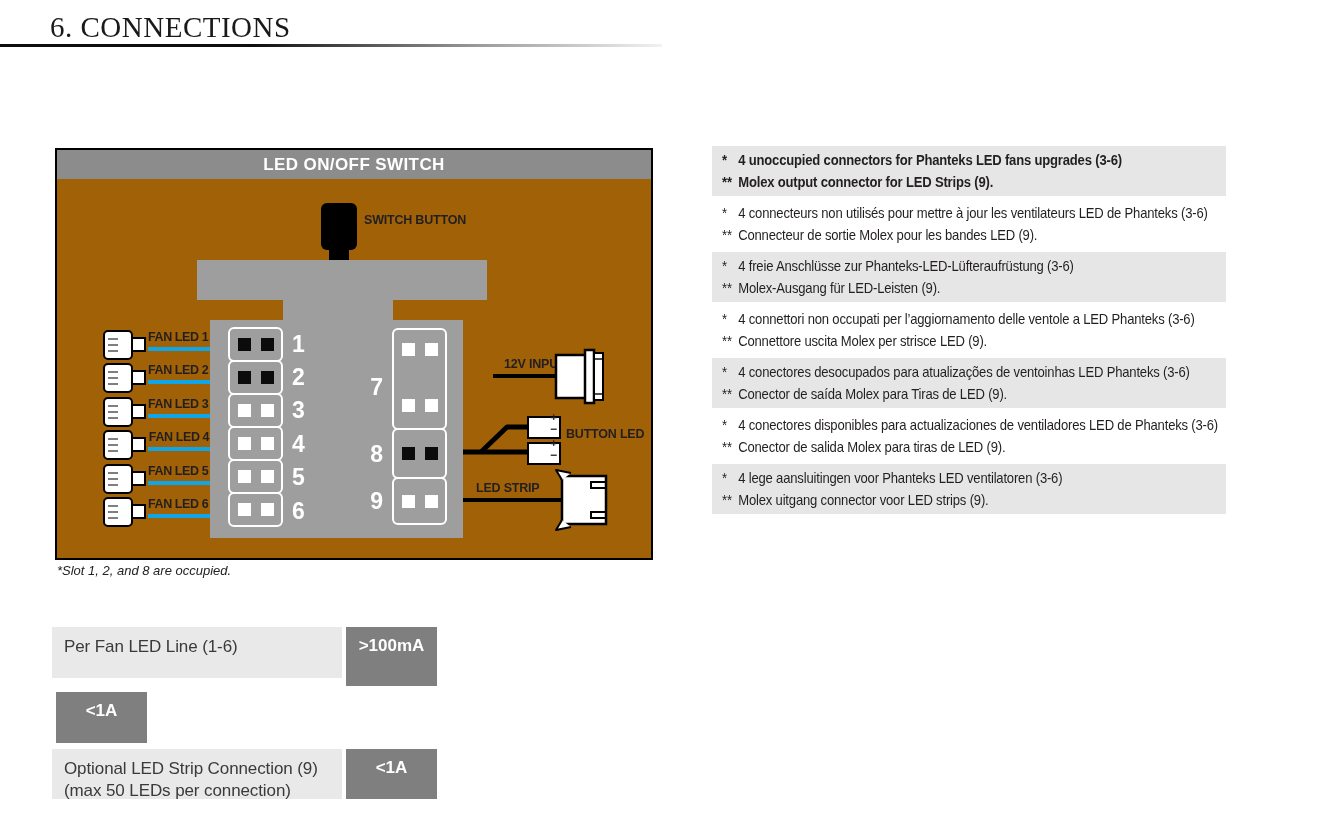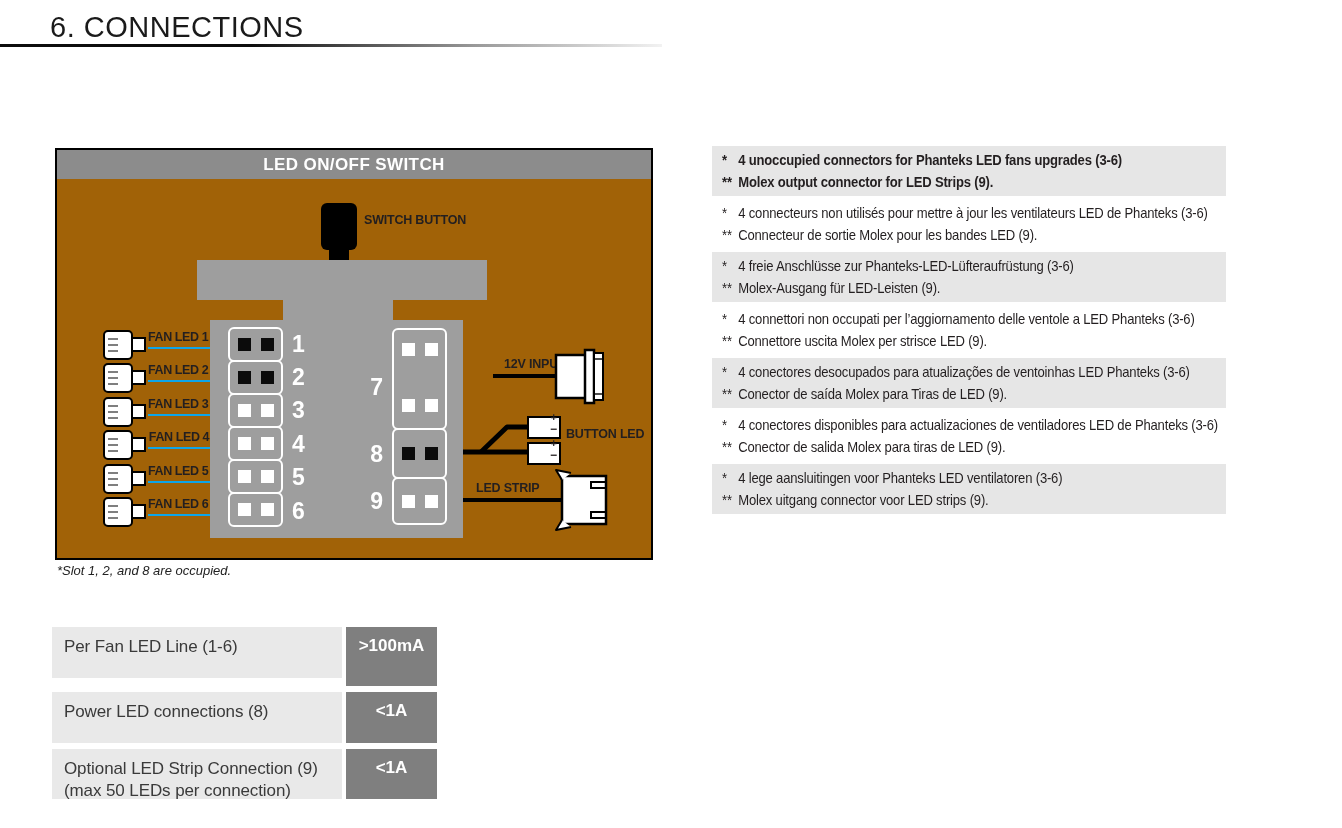--- a/index.html
+++ b/index.html
@@ -1,20 +1,20 @@
 <!DOCTYPE html>
 <html><head>
 <meta charset="utf-8">
 <style>
   html,body{margin:0;padding:0;background:#fff;}
   #page{position:relative;width:1342px;height:828px;background:#fff;overflow:hidden;
         font-family:"Liberation Sans",sans-serif;color:#231f20;}
 
   
-  .page-title{position:absolute;left:50px;top:11px;font-size:29px;letter-spacing:.5px;color:#1a1a1a;}
+  .page-title{position:absolute;left:50px;top:11px;font-size:29px;letter-spacing:.5px;color:#1a1a1a;font-family:Liberation Serif, serif;}
   .title-rule{position:absolute;left:0;top:44px;width:662px;height:3px;
       background:linear-gradient(to right,#0d0d0d 0%,#0d0d0d 38%,#9a9a9a 72%,#f2f2f2 100%);}
 
   
   .diagram{position:absolute;left:55px;top:148px;width:594px;height:408px;border:2px solid #000;background:#a16207;}
   .d-header{position:absolute;left:0;top:0;width:100%;height:29px;background:#8c8c8c;color:#fff;
       font-weight:bold;font-size:17px;line-height:29px;text-align:center;letter-spacing:.4px;}
   .sw-btn{position:absolute;left:264px;top:53px;width:36px;height:47px;background:#000;border-radius:6px;}
   .sw-stem{position:absolute;left:272px;top:98px;width:20px;height:13px;background:#000;}
   .sw-label{position:absolute;left:307px;top:63px;font-size:12.5px;font-weight:bold;letter-spacing:-.2px;}
@@ -33,21 +33,21 @@
   .pin{width:13px;height:13px;}
   .pin.occ{background:#0b0b0b;}
   .pin.free{background:#fff;}
   .slot-num{position:absolute;color:#fff;font-weight:bold;font-size:23px;line-height:26px;}
   .slot-num.lft{left:235px;width:26px;text-align:left;}
   .slot-num.rgt{left:296px;width:30px;text-align:right;}
 
   .fan-row{position:absolute;left:44px;width:112px;height:34px;}
   .fan-plug{position:absolute;left:0;top:0;}
   .fan-lbl{position:absolute;left:47px;top:-1px;width:62px;height:20px;line-height:21px;
-      border-bottom:2px solid #0ea5e9;font-size:12.5px;font-weight:bold;letter-spacing:-.4px;white-space:nowrap;}
+      border-bottom:4px solid #0ea5e9;font-size:12.5px;font-weight:bold;letter-spacing:-.4px;white-space:nowrap;}
 
   .io-lbl{position:absolute;height:20px;line-height:21px;border-bottom:4px solid #000;
       font-size:12.5px;font-weight:bold;letter-spacing:-.2px;white-space:nowrap;box-sizing:content-box;}
   #lbl-input{left:406px;top:204px;width:94px;text-indent:11px;margin-left:30px;}
   #lbl-strip{left:406px;top:328px;width:90px;text-indent:13px;}
   .wire-ext{position:absolute;left:494px;top:348px;width:10px;height:4px;background:#000;}
   .power-lbl{position:absolute;left:509px;top:277px;font-size:12.5px;font-weight:bold;letter-spacing:-.2px;}
   .pled-box{position:absolute;width:30px;height:19px;border:2px solid #000;background:#fff;}
   .pled-box .plus{position:absolute;right:2px;top:-6px;font-size:11px;font-weight:bold;line-height:11px;}
   .pled-box .minus{position:absolute;right:2px;top:6px;font-size:12px;font-weight:bold;line-height:11px;}
@@ -252,23 +252,20 @@
   <div class="footnote">*Slot 1, 2, and 8 are occupied.</div>
 
   <div class="spec" id="spec-table">
       <div class="spec-row">
         <div class="spec-label" style="height: 51px;">
           <div>Per Fan LED Line (1-6)</div>
         </div>
         <div class="spec-value" style="height: 59px;">&gt;100mA</div>
       </div>
       <div class="spec-row">
-        <div class="spec-label" style="height: 51px;">
-          <div>Power LED connections (8)</div>
-        </div>
         <div class="spec-value" style="height: 51px;">&lt;1A</div>
       </div>
       <div class="spec-row">
         <div class="spec-label" style="height: 50px;">
           <div>Optional LED Strip Connection (9)</div>
           <div>(max 50 LEDs per connection)</div>
         </div>
         <div class="spec-value" style="height: 50px;">&lt;1A</div>
       </div>
     </div>

